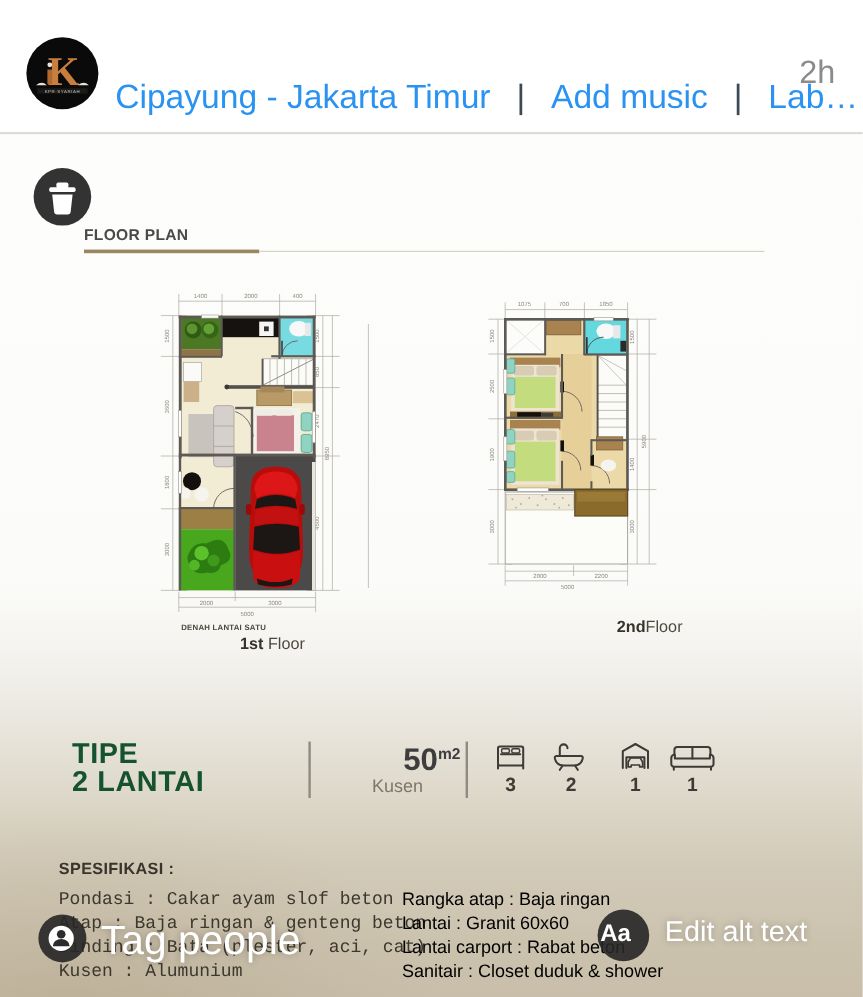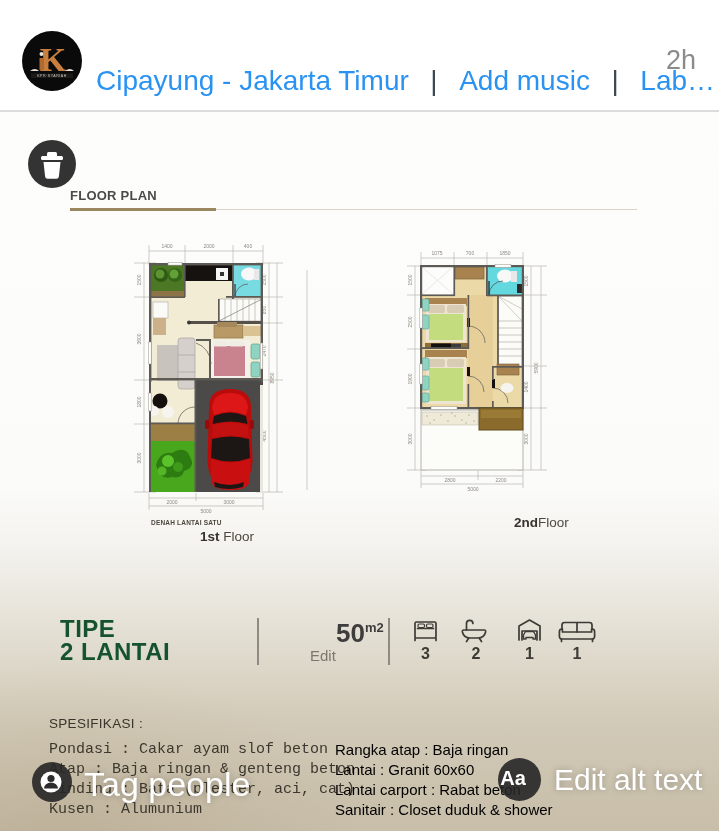--- a/index.html
+++ b/index.html
@@ -447,21 +447,21 @@
 
     <text x="109" y="291" font-size="13.5" fill="#37332c"><tspan font-weight="bold">2nd</tspan><tspan fill="#4d483f">Floor</tspan></text>
   </svg>
   </div>
 
   <div class="abs" style="left:60px;top:617px;width:172px;font-weight:bold;color:#14532d;font-size:24px;line-height:23px;letter-spacing:0.5px;">TIPE<br>2 LANTAI</div>
 
   <div class="abs" style="left:257px;top:618px;width:2px;height:47px;background:#8f8b82;"></div>
 
   <div class="abs" style="left:308px;top:618px;font-size:26px;font-weight:bold;color:#3d3d3d;margin-left:28px;">50<sup style="font-size:13px;">m2</sup></div>
-  <div class="abs" style="left:310px;top:647px;font-size:15px;color:#7c776c;">Edit</div>
+  <div class="abs" style="left:310px;top:647px;font-size:15px;color:#7c776c;">Kusen</div>
 
   <div class="abs" style="left:388px;top:618px;width:2px;height:47px;background:#8f8b82;"></div>
 
   <div id="icons" class="abs" style="left:400px;top:612px;width:210px;height:52px;">
   <svg width="210" height="52" viewBox="0 0 210 52">
 
     <g fill="none" stroke="#3d3b36" stroke-width="1.7" stroke-linecap="round" stroke-linejoin="round">
       <rect x="15" y="10" width="21" height="16" rx="1.5"></rect>
       <path d="M17.5 16.5 h16"></path>
       <rect x="18" y="12" width="6.5" height="3.5" rx="1.2" stroke-width="1.2"></rect>
@@ -489,21 +489,21 @@
 
     <g fill="#3d3b36" font-size="16" font-weight="bold" text-anchor="middle">
       <text x="25.5" y="47">3</text>
       <text x="76" y="47">2</text>
       <text x="129.5" y="47">1</text>
       <text x="177" y="47">1</text>
     </g>
   </svg>
   </div>
 
-  <div class="abs" style="left:49px;top:716px;font-size:13.5px;font-weight:normal;color:#3a352c;letter-spacing:0.3px;">SPESIFIKASI :</div>
+  <div class="abs" style="left:49px;top:716px;font-size:13.5px;font-weight:bold;color:#3a352c;letter-spacing:0.3px;">SPESIFIKASI :</div>
 
   <div class="abs" style="left:49px;top:740px;font-size:15px;color:#3d382f;line-height:20px;font-family:Liberation Mono, monospace;">
     Pondasi : Cakar ayam slof beton<br>
     Atap : Baja ringan &amp; genteng beton<br>
     Dinding : Bata (plester, aci, cat)<br>
     Kusen : Alumunium
   </div>
 
   <div class="abs" style="left:335px;top:740px;font-size:15px;color:#000000;line-height:20px;">
     Rangka atap : Baja ringan<br>
@@ -517,15 +517,15 @@
       <circle cx="19" cy="20" r="10.5" fill="#fff"></circle>
       <circle cx="19" cy="16.5" r="3.6" fill="#2c2c2c"></circle>
       <path d="M12 26.5 a7 6 0 0 1 14 0 z" fill="#2c2c2c"></path>
     </svg>
   </div>
   <div class="abs" style="left:84px;top:765px;font-size:34px;color:#fff;text-shadow:0 0 6px rgba(0,0,0,0.25);">Tag people</div>
 
   <div class="abs" style="left:498px;top:758px;width:43px;height:43px;border-radius:50%;background:rgba(38,38,38,0.9);">
     <div class="abs" style="left:0;top:9px;width:30px;text-align:center;font-size:20px;font-weight:bold;color:#fff;">Aa</div>
   </div>
-  <div class="abs" style="left:554px;top:763px;font-size:30px;color:#fff;text-shadow:0 0 6px rgba(0,0,0,0.25);">Edit alt text</div>
+  <div class="abs" style="left:554px;top:763px;font-size:24px;color:#fff;text-shadow:0 0 6px rgba(0,0,0,0.25);">Edit alt text</div>
 
 </div>
 
 </body></html>

